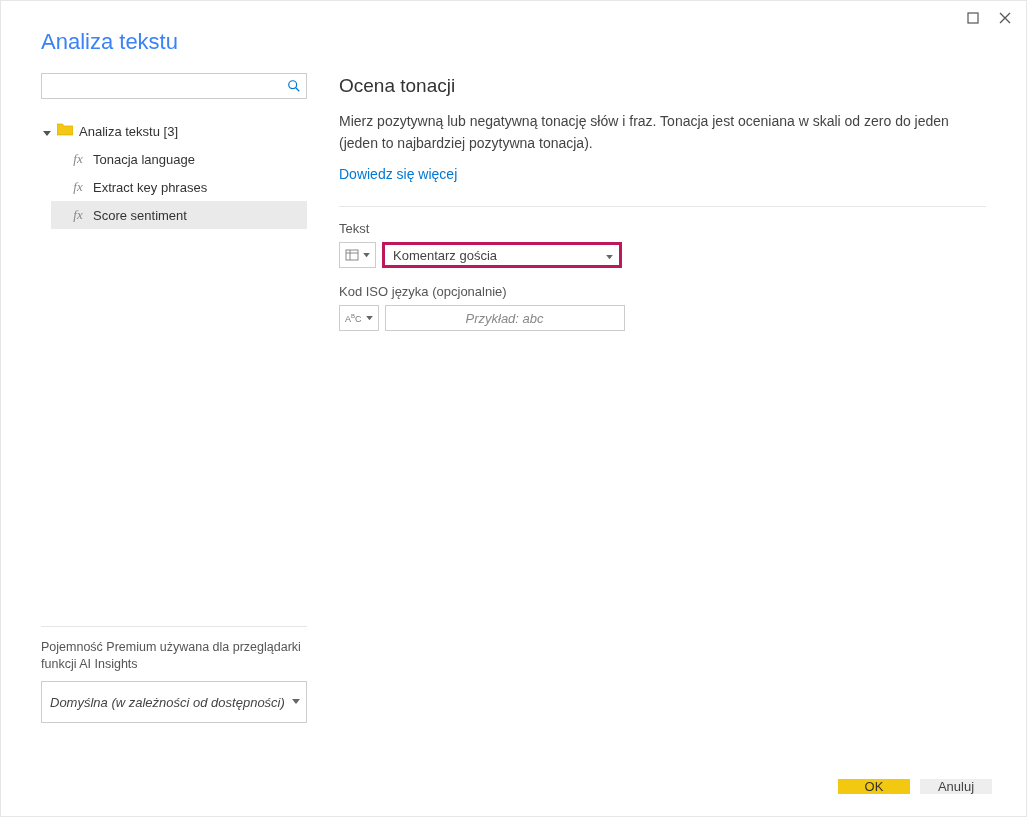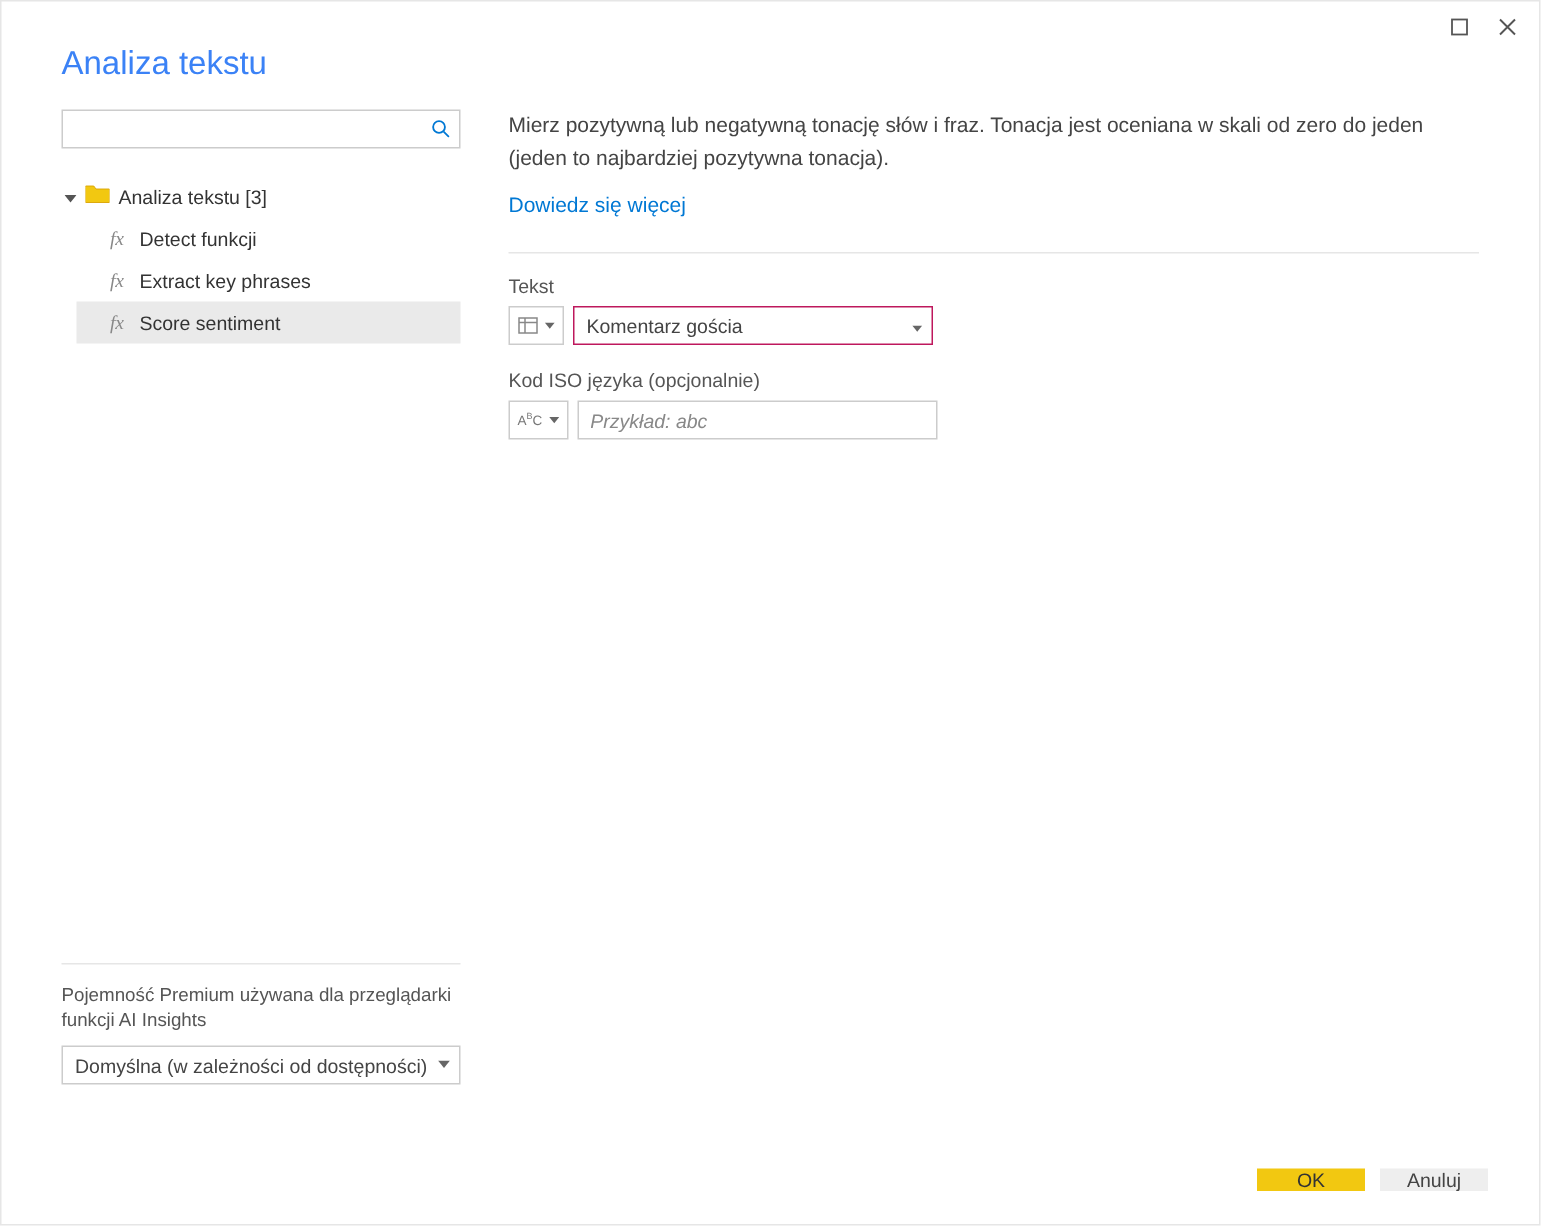--- a/index.html
+++ b/index.html
@@ -103,26 +103,27 @@
     font-size: 12.5px;
     color: #555;
     line-height: 1.35;
     margin-bottom: 8px;
   }
   .combo {
     display: flex;
     align-items: center;
     justify-content: space-between;
     border: 1px solid #ccc;
-    height: 26px;
+    height: 42px;
     padding: 0 6px 0 8px;
     background: #fff;
     width: 290px;
     max-width: 100%;
     cursor: pointer;
+    font-style: italic;
   }
   .combo .txt {
     white-space: nowrap;
     overflow: hidden;
     text-overflow: ellipsis;
     font-size: 13px;
     color: #444;
   }
   .combo .caret, .smallcombo .caret { font-size: 9px; color: #555; }
 
@@ -177,37 +178,38 @@
     padding: 0 5px;
     background: #fff;
     cursor: pointer;
     color: #666;
   }
   .smallcombo svg { display:block; }
   .valuecombo {
     display: flex;
     align-items: center;
     justify-content: space-between;
-    border: 1px solid #be185d;
+    border: 3px solid #be185d;
     height: 26px;
     padding: 0 6px 0 8px;
     background: #fff;
     width: 240px;
     cursor: pointer;
   }
   .valuecombo .txt { font-size: 13px; color: #444; }
   .textinput {
     border: 1px solid #ccc;
     height: 26px;
     padding: 0 8px;
     width: 240px;
     font-size: 13px;
     font-style: italic;
     color: #4d7c0f;
     outline: none;
+    text-align: center;
   }
   .textinput::placeholder { font-style: italic; color: #888; }
 
   .footer {
     position: absolute;
     bottom: 0; left: 0; right: 0;
     display: flex;
     justify-content: flex-end;
     gap: 10px;
     padding: 16px 34px 22px 0;
@@ -269,21 +271,21 @@
         <span class="folder">
           <svg width="16" height="13" viewBox="0 0 16 13">
               <path d="M0 2 L0 12 L16 12 L16 3 L7 3 L5.5 1 L0 1 Z" fill="#f2c811" stroke="#d9a300" stroke-width="0.6"></path>
             </svg>
         </span>
         <span>Analiza tekstu [3]</span>
       </div>
       <div class="tree-children">
         <div class="tree-item">
           <span class="fx">fx</span>
-          <span>Detect funkcji</span>
+          <span>Tonacja language</span>
         </div>
         <div class="tree-item">
           <span class="fx">fx</span>
           <span>Extract key phrases</span>
         </div>
         <div class="tree-item selected">
           <span class="fx">fx</span>
           <span>Score sentiment</span>
         </div>
       </div>
@@ -296,20 +298,21 @@
         <span class="caret">
           <svg width="8" height="6" viewBox="0 0 8 6">
               <path d="M0 0 L8 0 L4 5 Z" fill="#666"></path>
             </svg>
         </span>
       </div>
     </div>
   </div>
 
   <div class="right">
+    <h2>Ocena tonacji</h2>
     <div class="desc">Mierz pozytywną lub negatywną tonację słów i fraz. Tonacja jest oceniana w skali od zero do jeden (jeden to najbardziej pozytywna tonacja).</div>
     <a class="learnmore">Dowiedz się więcej</a>
     <hr class="divider">
 
     <div class="field">
       <div class="field-label">Tekst</div>
       <div class="field-row">
         <div class="smallcombo">
           <svg width="14" height="14" viewBox="0 0 14 14">
               <rect x="1" y="2" width="12" height="10" fill="none" stroke="#888" stroke-width="1"></rect>

